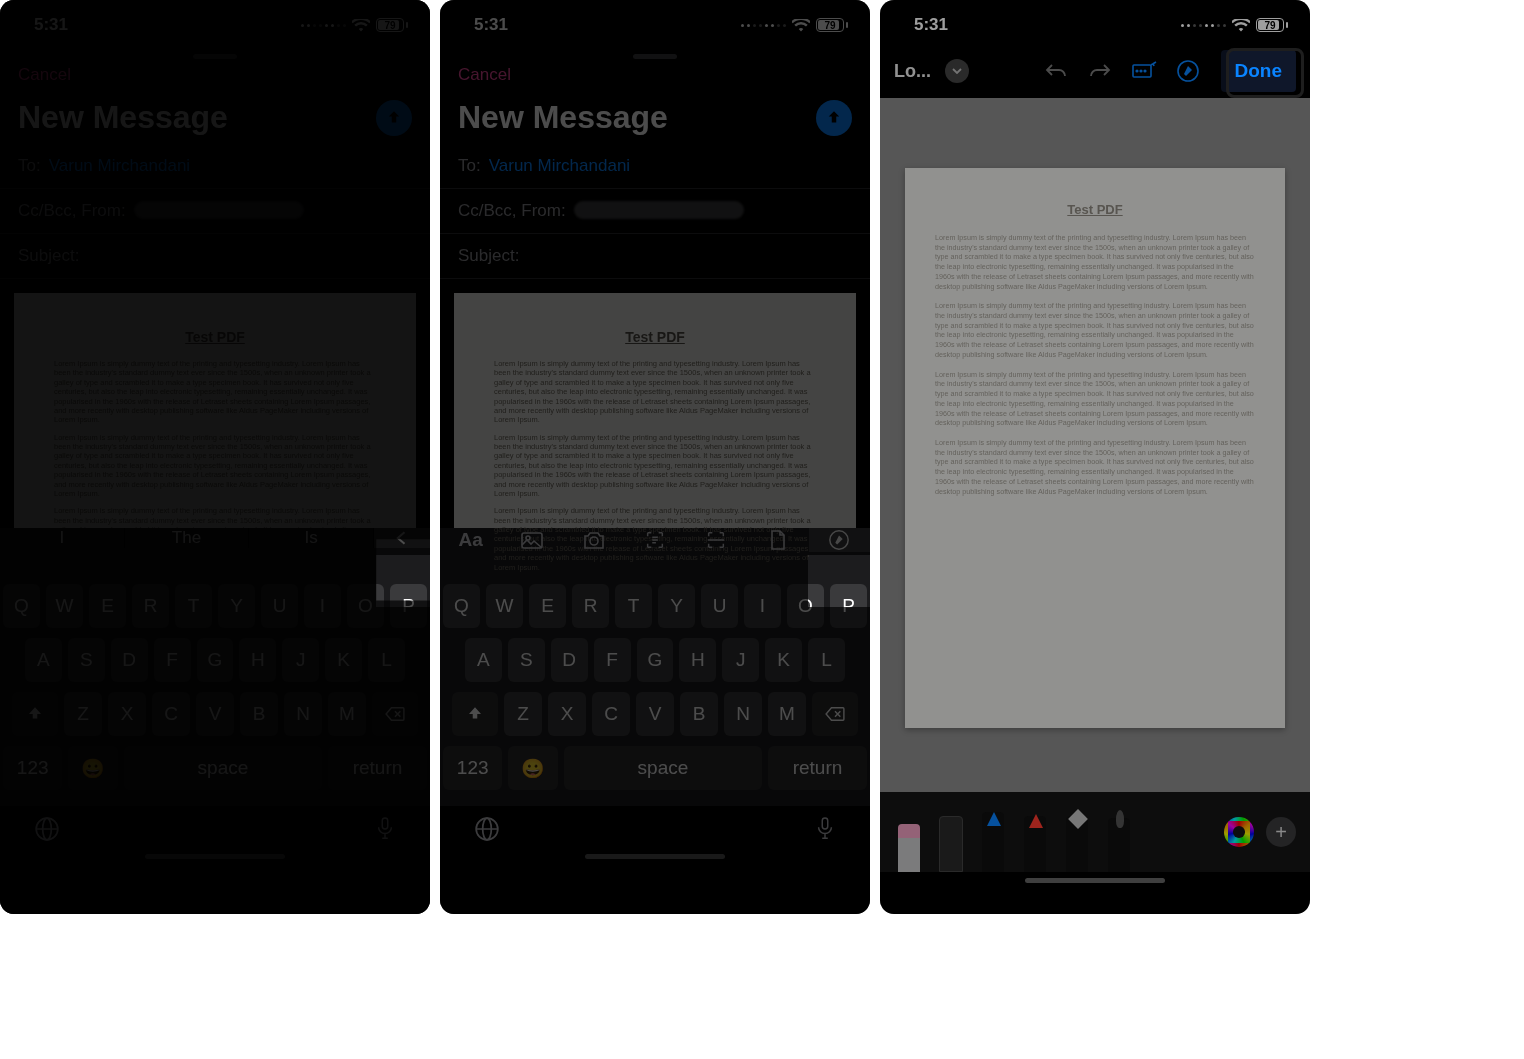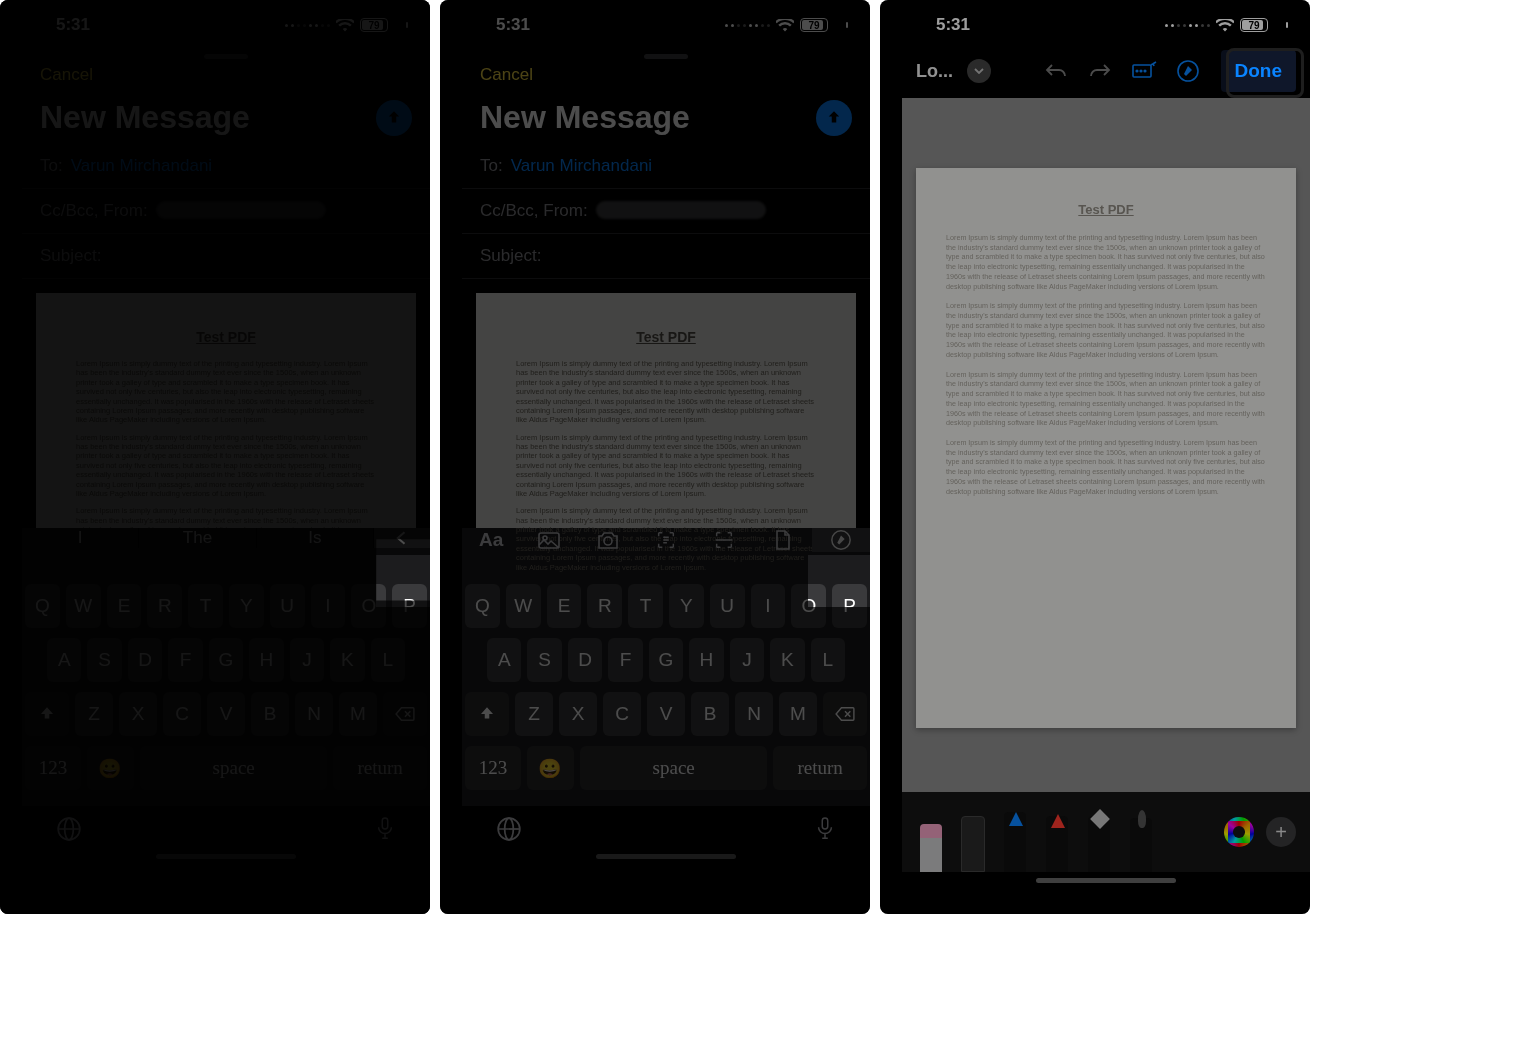--- a/index.html
+++ b/index.html
@@ -5,35 +5,35 @@
   * { box-sizing: border-box; margin: 0; padding: 0; }
   body {
     background: #fff;
     font-family: -apple-system, "SF Pro Text", Helvetica, Arial, sans-serif;
     display: flex;
     gap: 10px;
     width: 1524px;
     height: 1059px;
     padding: 0;
   }
-  .phone { width: 430px; height: 914px; background:#000; border-radius:8px; position:relative; overflow:hidden;padding-left:22px; }
+  .phone { width: 430px; height: 914px; background:#000; border-radius:14px; position:relative; overflow:hidden; }
   
   .status { display:flex; justify-content:space-between; align-items:center; padding:10px 22px 4px 34px; color:#fff; font-size:17px; font-weight:600; height:44px;}
   .status .right { display:flex; align-items:center; gap:6px; }
   .status .dots {display:inline-flex;gap:3px;}
   .status .dots span{width:3px;height:3px;border-radius:50%;background:#fff;display:block;}
   .status .dots .off{opacity:.35}
-  .batt { display:inline-flex;align-items:center;gap:18px;}
+  .batt { display:inline-flex;align-items:center;gap:2px;}
   .batt .box{border:1.5px solid #fff;border-radius:4px;width:28px;height:14px;position:relative;display:flex;align-items:center;justify-content:center;font-size:10px;font-weight:700;}
   .batt .box::before{content:'';position:absolute;left:1px;top:1px;bottom:1px;width:79%;background:#fff;border-radius:2px;}
   .batt .txt{position:relative;z-index:1;color:#000;}
   .batt .cap{width:2px;height:6px;background:#fff;border-radius:1px;}
   
   .grabber{width:44px;height:5px;border-radius:3px;background:#3a3a3c;margin:10px auto 0;}
-  .cancel{color:#fde047;font-size:17px;padding:6px 18px 14px;}
+  .cancel{color:#ec4899;font-size:17px;padding:6px 18px 14px;}
   .title-row{display:flex;align-items:center;justify-content:space-between;padding:0 18px 8px;}
   .title-row h1{font-size:32px;font-weight:700;color:#fff;}
   .send-btn{width:36px;height:36px;border-radius:50%;background:#0a84ff;display:flex;align-items:center;justify-content:center;}
   .send-btn svg{fill:#000;}
   .field{display:flex;gap:8px;padding:12px 18px;border-bottom:0.5px solid #2a2a2c;color:#8e8e93;font-size:17px;}
   .field .val{color:#0a84ff;}
   .blur{background:#3a3a3c;border-radius:14px;width:170px;height:18px;display:inline-block;filter:blur(1px);}
   .doc{margin:14px 14px 0;background:#e5e5e0;height:235px;padding:36px 40px 0;color:#534f49;}
   .doc h2{text-align:center;font-size:14px;font-weight:700;text-decoration:underline;margin-bottom:14px;}
   .doc p{font-size:7.5px;line-height:1.25;margin-bottom:8px;color:#6b665d;}
@@ -43,21 +43,21 @@
   .sugg:last-of-type{border-right:none;}
   .strip-btn{width:56px;display:flex;align-items:center;justify-content:center;}
   .strip-btn.highlighted{background:#3a3a3c;}
   .ticon{color:#c7c7cc;}
   .toolbar-row{display:flex;flex:1;}
   .toolbar-row .strip-btn{flex:1;}
   
   .kbd{background:#1c1c1e;padding:6px 3px 6px;}
   .krow{display:flex;justify-content:center;gap:6px;margin-bottom:10px;}
   .key{background:#3a3a3c;color:#fff;border-radius:6px;height:44px;display:flex;align-items:center;justify-content:center;font-size:19px;flex:1;max-width:38px;}
-  .key.dark{background:#2c2c2e;font-family:Liberation Serif, serif;}
+  .key.dark{background:#2c2c2e;}
   .krow.offset{padding:0 22px;}
   .krow.bottom .key{max-width:none;}
   .space{flex:4;}
   .bot-bar{display:flex;justify-content:space-between;padding:10px 34px 6px;color:#c7c7cc;}
   .home-ind{width:140px;height:5px;background:#555;border-radius:3px;margin:6px auto 8px;}
 
   
   .p3{background:#000;}
   .p3 .status{color:#fff;}
   .mtop{display:flex;align-items:center;gap:14px;padding:10px 14px;height:54px;color:#888;}

